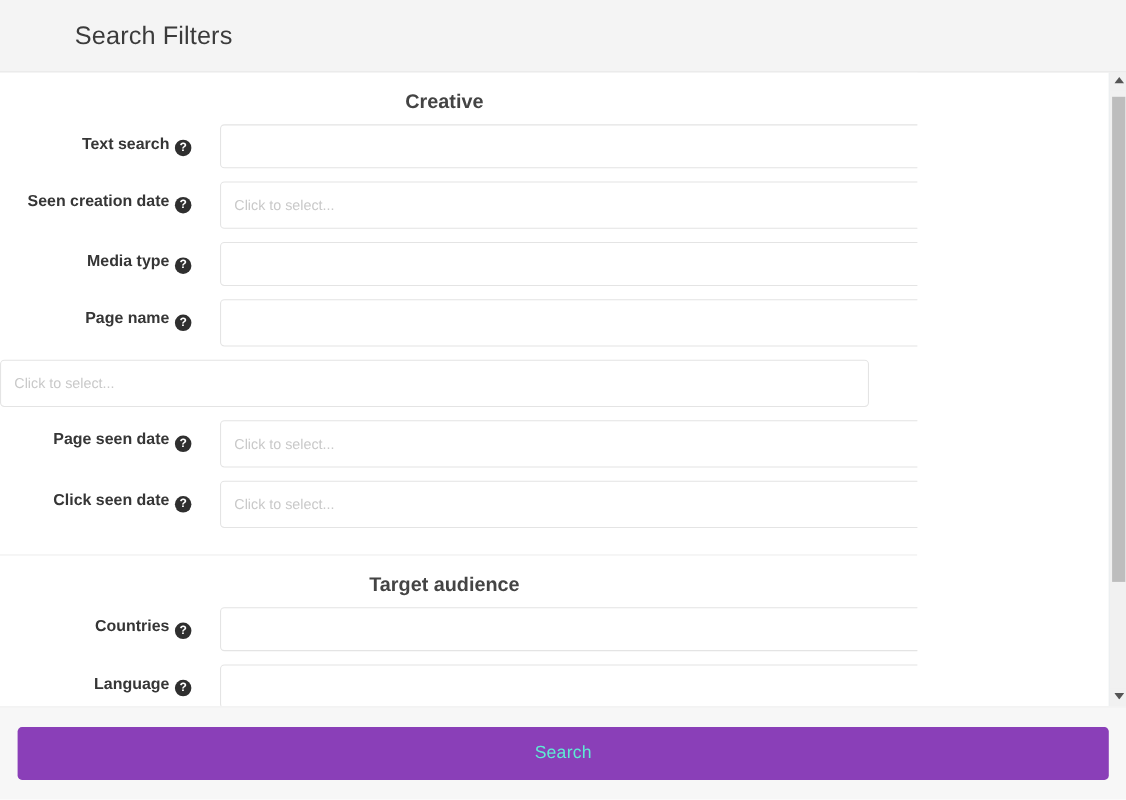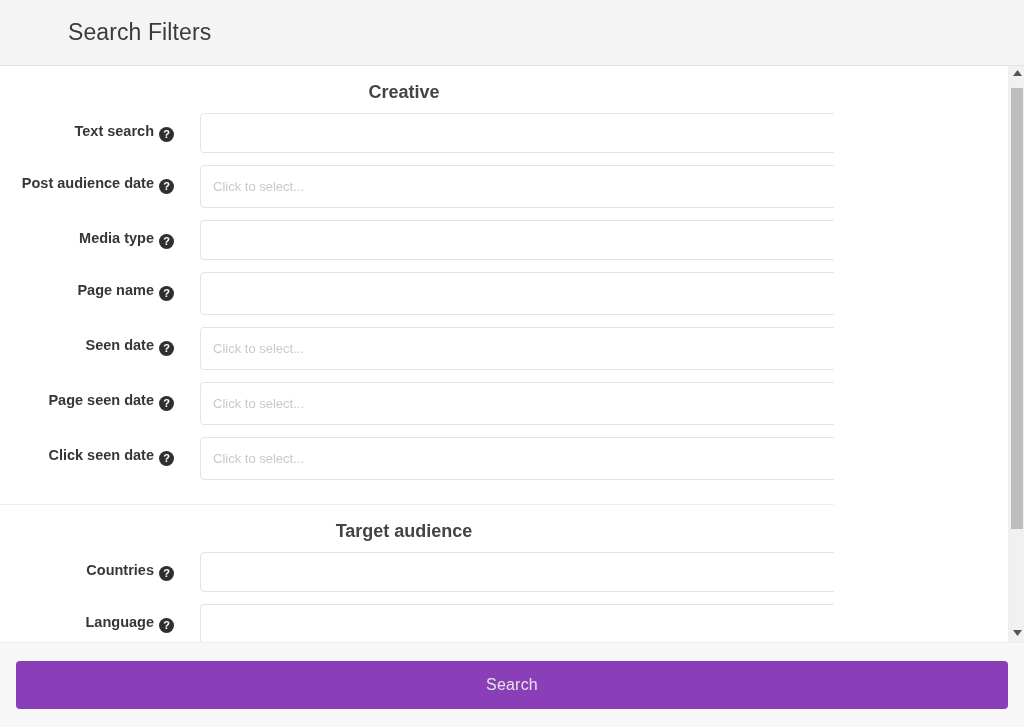--- a/index.html
+++ b/index.html
@@ -226,21 +226,21 @@
     align-items: center;
     justify-content: center;
     padding: 0 16px;
   }
   .search-btn {
     width: 992px;
     height: 48px;
     background: #8a3fb8;
     border: none;
     border-radius: 4px;
-    color: #e5e5e5;
+    color: #5eead4;
     font-size: 16px;
     font-family: "Liberation Sans", sans-serif;
     cursor: pointer;
     letter-spacing: .2px;
   }
 </style>
 </head>
 <body>
 
 <div id="app">
@@ -257,21 +257,21 @@
             <div class="form-row">
               <div class="row-label"><span class="lbl-text">Text search</span><span class="help-icon">?</span></div>
               <div class="row-control">
                 <div class="field-wrap">
                   <input type="text" class="field" placeholder="" style="">
                   <span class="inline-glyph"></span>
                 </div>
               </div>
             </div>
             <div class="form-row">
-              <div class="row-label"><span class="lbl-text">Post audience date</span><span class="help-icon">?</span></div>
+              <div class="row-label"><span class="lbl-text">Seen creation date</span><span class="help-icon">?</span></div>
               <div class="row-control">
                 <div class="field-wrap">
                   <input type="text" class="field taller" placeholder="Click to select..." style="">
                 </div>
               </div>
             </div>
             <div class="form-row">
               <div class="row-label"><span class="lbl-text">Media type</span><span class="help-icon">?</span></div>
               <div class="row-control">
                 <div class="select-box">
@@ -286,21 +286,20 @@
             </div>
             <div class="form-row">
               <div class="row-label"><span class="lbl-text">Page name</span><span class="help-icon">?</span></div>
               <div class="row-control">
                 <div class="field-wrap">
                   <input type="text" class="field taller" placeholder="" style="">
                 </div>
               </div>
             </div>
             <div class="form-row">
-              <div class="row-label"><span class="lbl-text">Seen date</span><span class="help-icon">?</span></div>
               <div class="row-control">
                 <div class="field-wrap">
                   <input type="text" class="field taller" placeholder="Click to select..." style="">
                 </div>
               </div>
             </div>
             <div class="form-row">
               <div class="row-label"><span class="lbl-text">Page seen date</span><span class="help-icon">?</span></div>
               <div class="row-control">
                 <div class="field-wrap">

